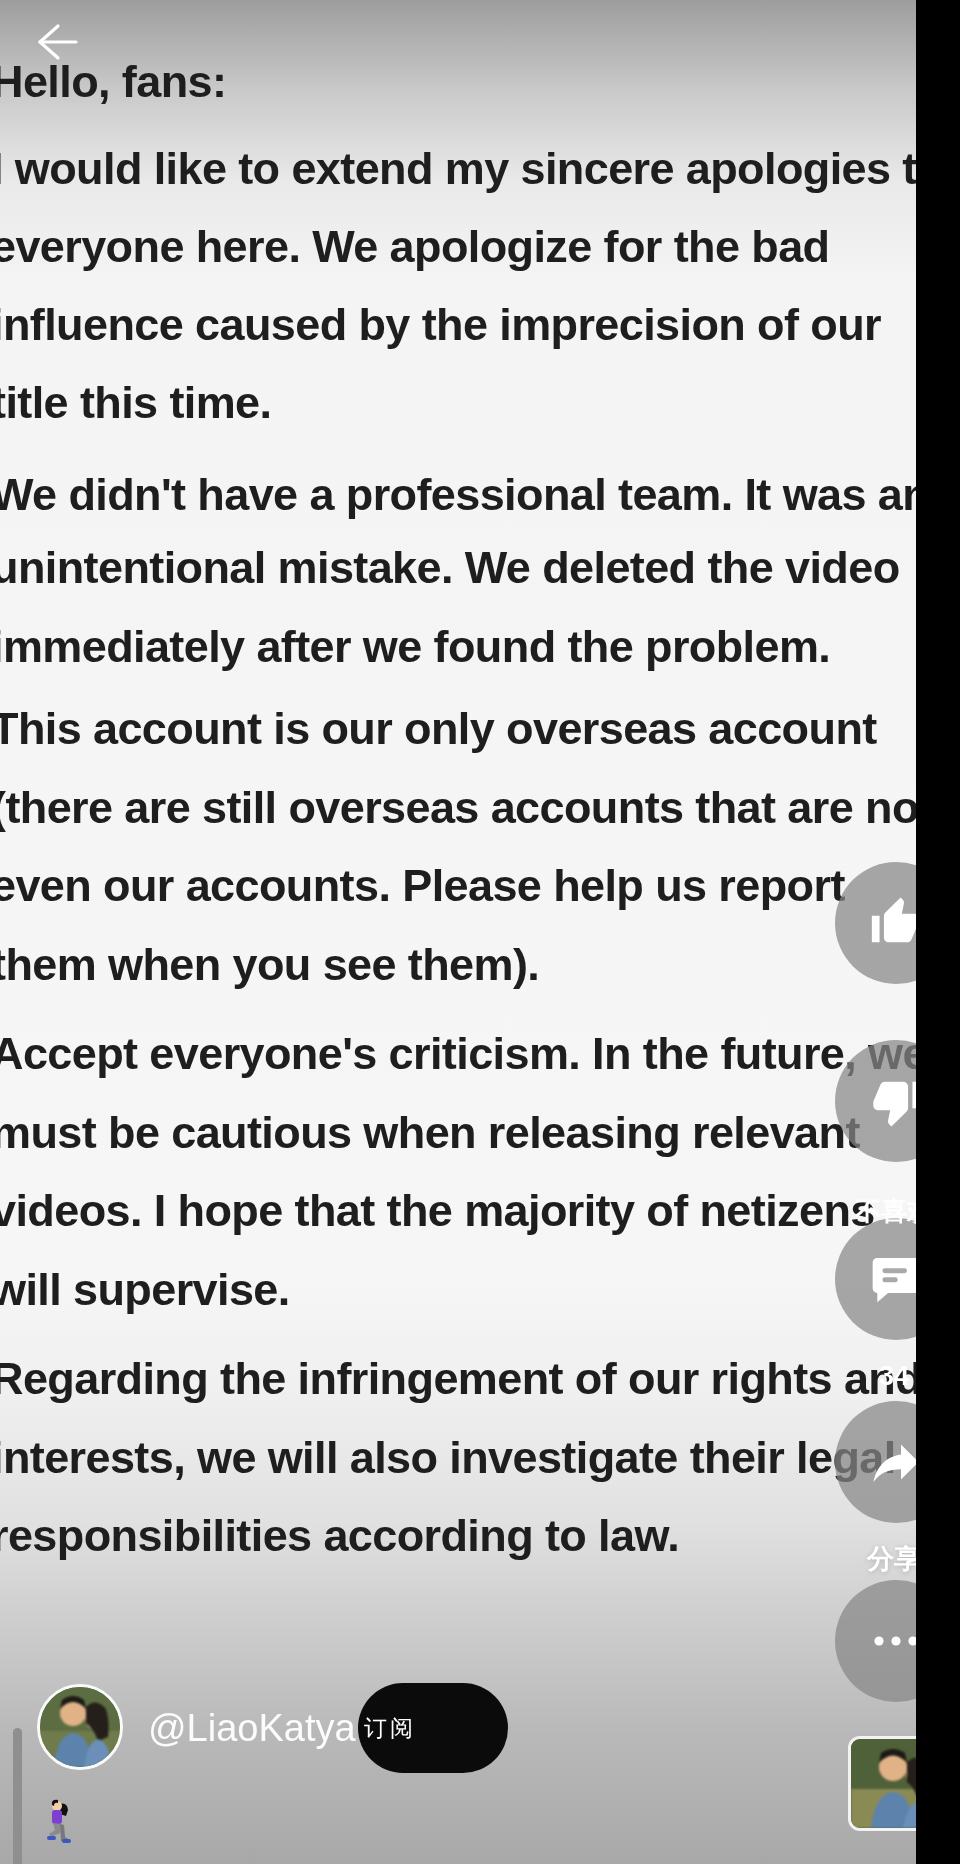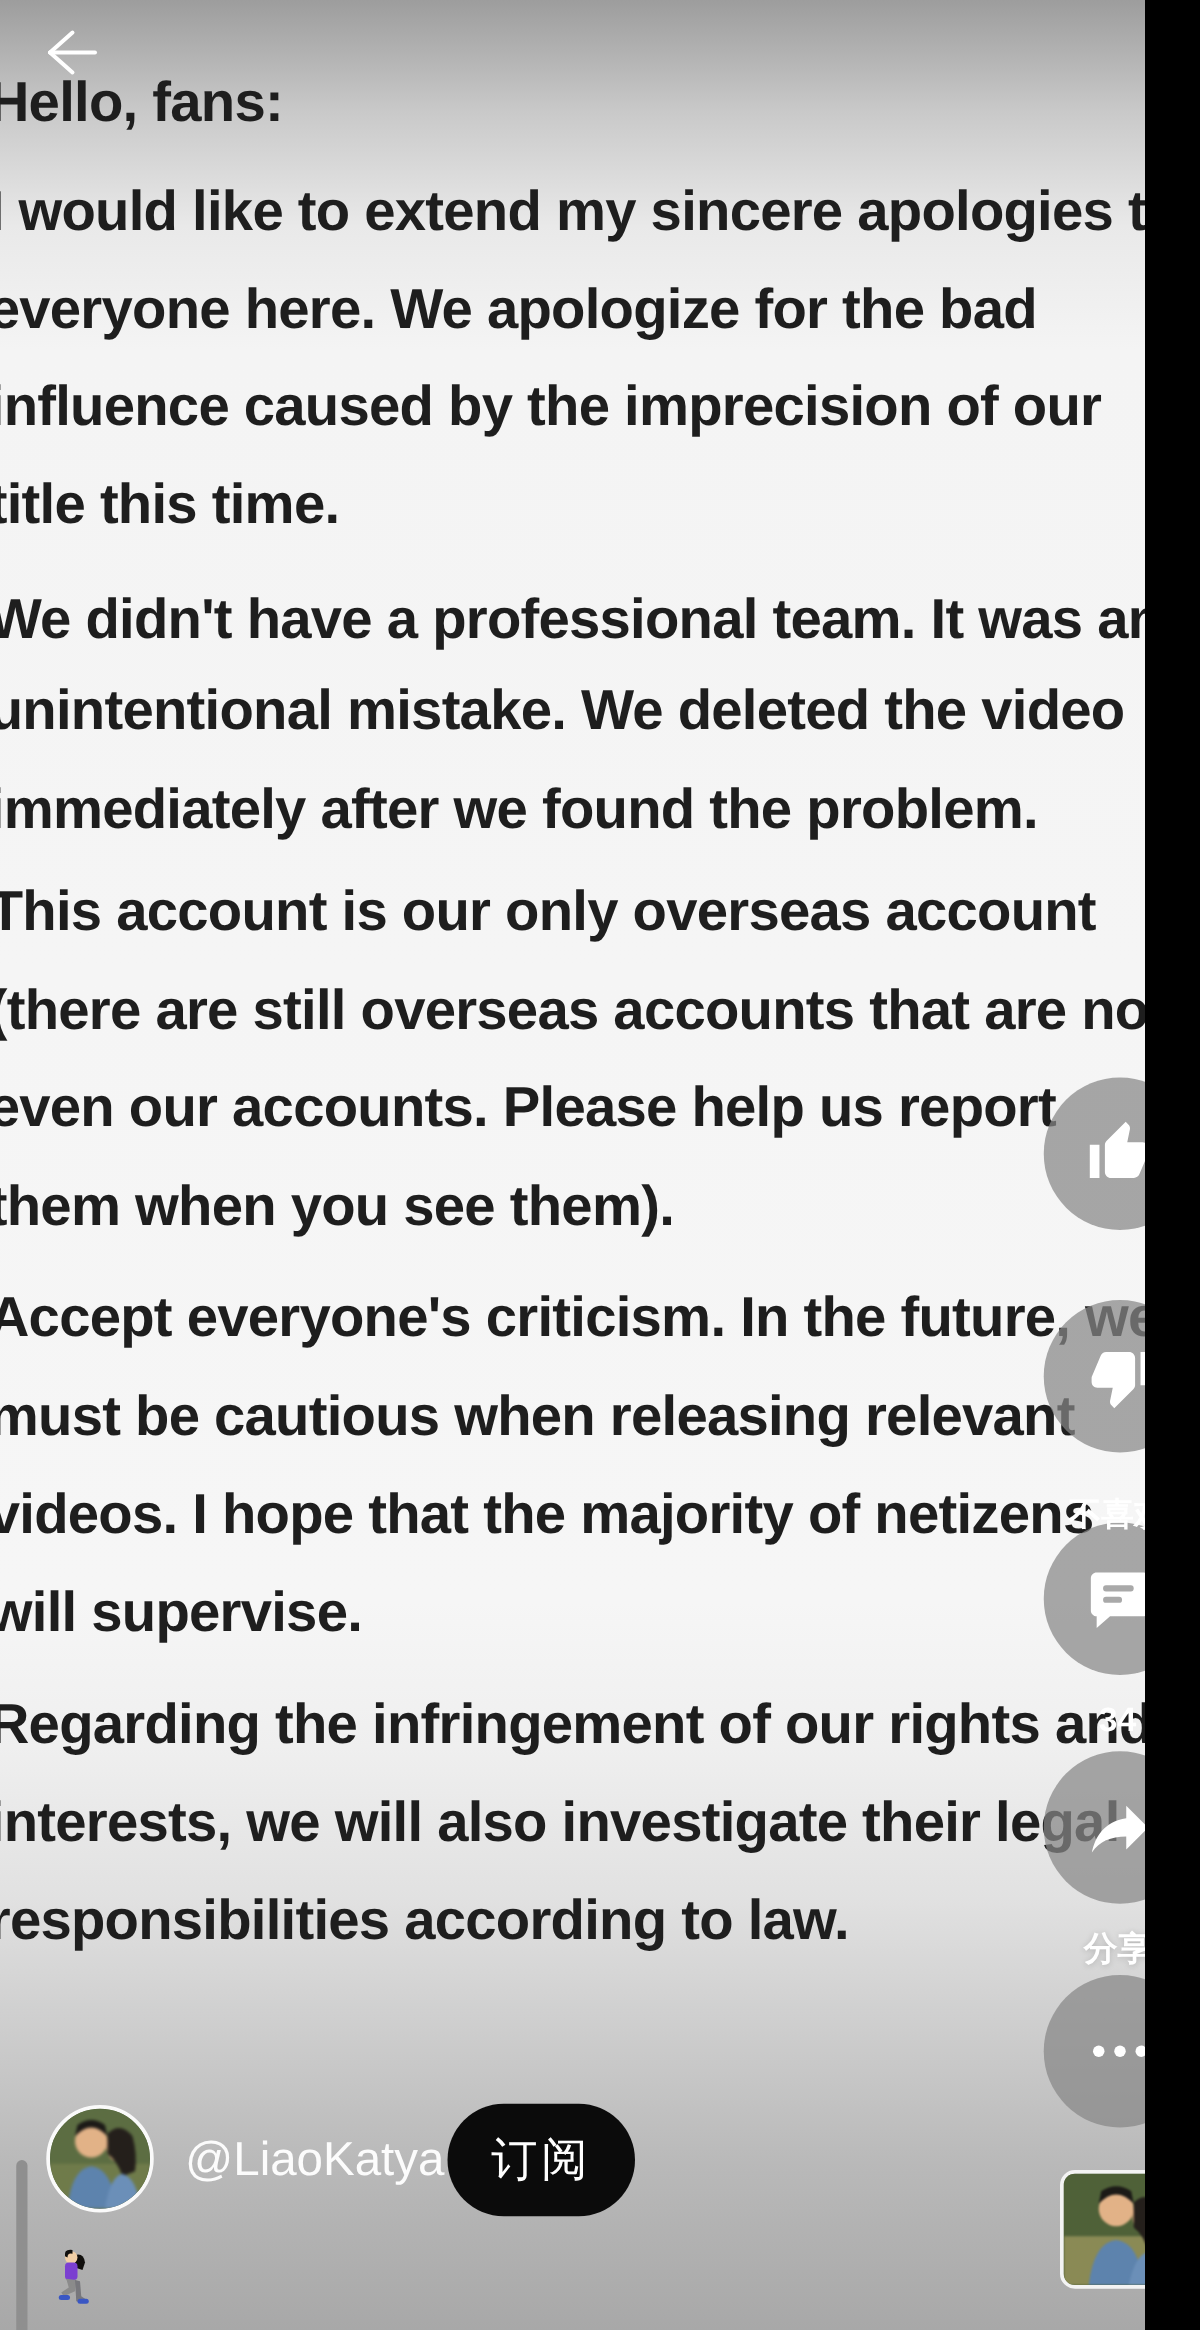--- a/index.html
+++ b/index.html
@@ -37,22 +37,22 @@
     position:absolute;left:37px;top:1684px;width:86px;height:86px;border-radius:50%;
     border:3px solid #fafafa;box-sizing:border-box;overflow:hidden;z-index:6;cursor:pointer;
     background:#56683f;
   }
   .handle{
     position:absolute;left:148px;top:1703px;height:50px;line-height:50px;
     color:#fcfcfc;font-size:38px;z-index:6;cursor:pointer;
   }
   .subscribe{
     position:absolute;left:358px;top:1683px;width:150px;height:90px;border-radius:45px;
-    background:#0b0b0b;color:#ffffff;font-size:37px;letter-spacing:3px;
-    display:flex;align-items:center;justify-content:center;border:none;cursor:pointer;z-index:6;
+    background:#0b0b0b;color:#ffffff;font-size:23px;letter-spacing:3px;
+    display:flex;align-items:center;justify-content:flex-start;border:none;cursor:pointer;z-index:6;
     font-family:"Liberation Sans","DejaVu Sans",sans-serif;
   }
   .thumb{
     position:absolute;left:848px;top:1736px;width:102px;height:95px;border-radius:12px;
     border:3px solid #f3f3f3;box-sizing:border-box;overflow:hidden;z-index:6;cursor:pointer;
     background:#4f6138;
   }
   .drag-bar{
     position:absolute;left:13px;top:1728px;width:9px;height:140px;
     background:#8f8f8f;border-radius:5px 5px 0 0;z-index:6;

